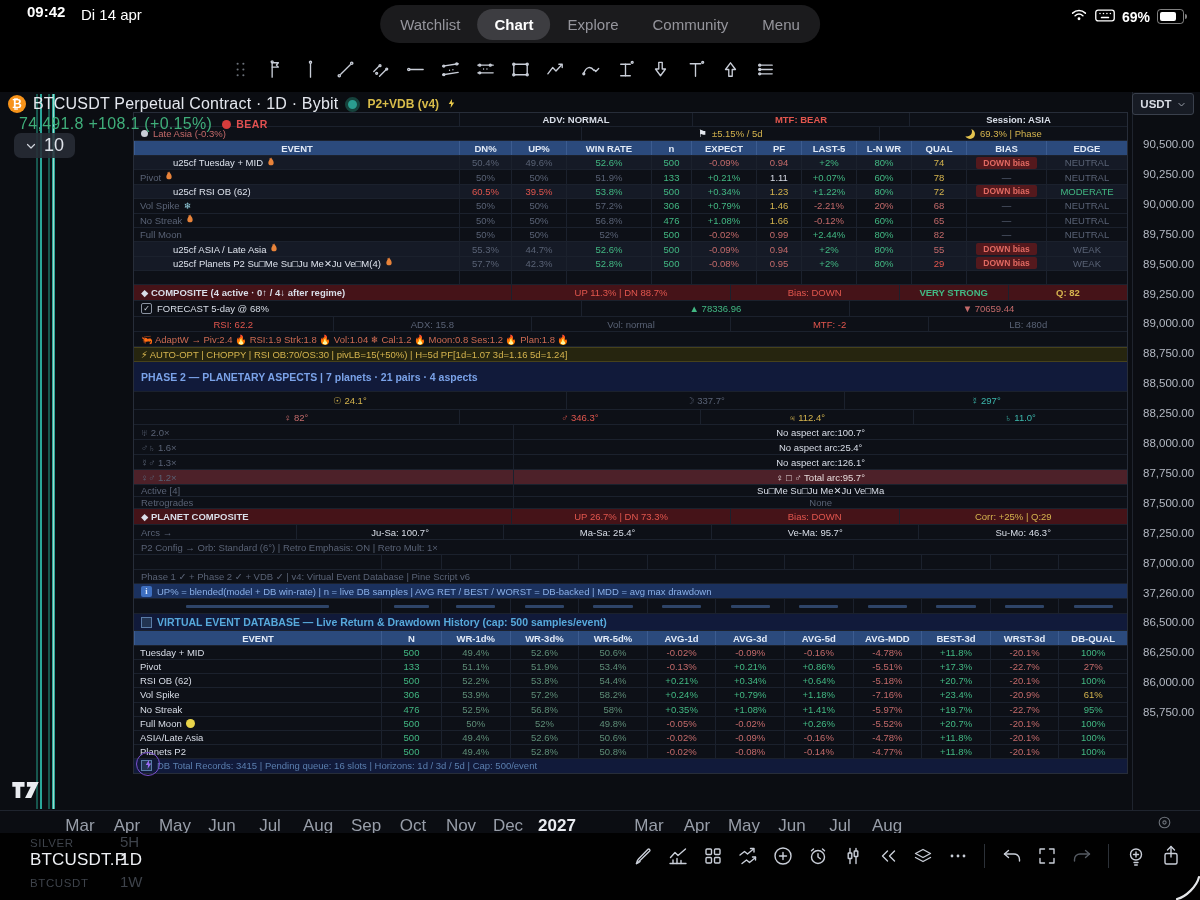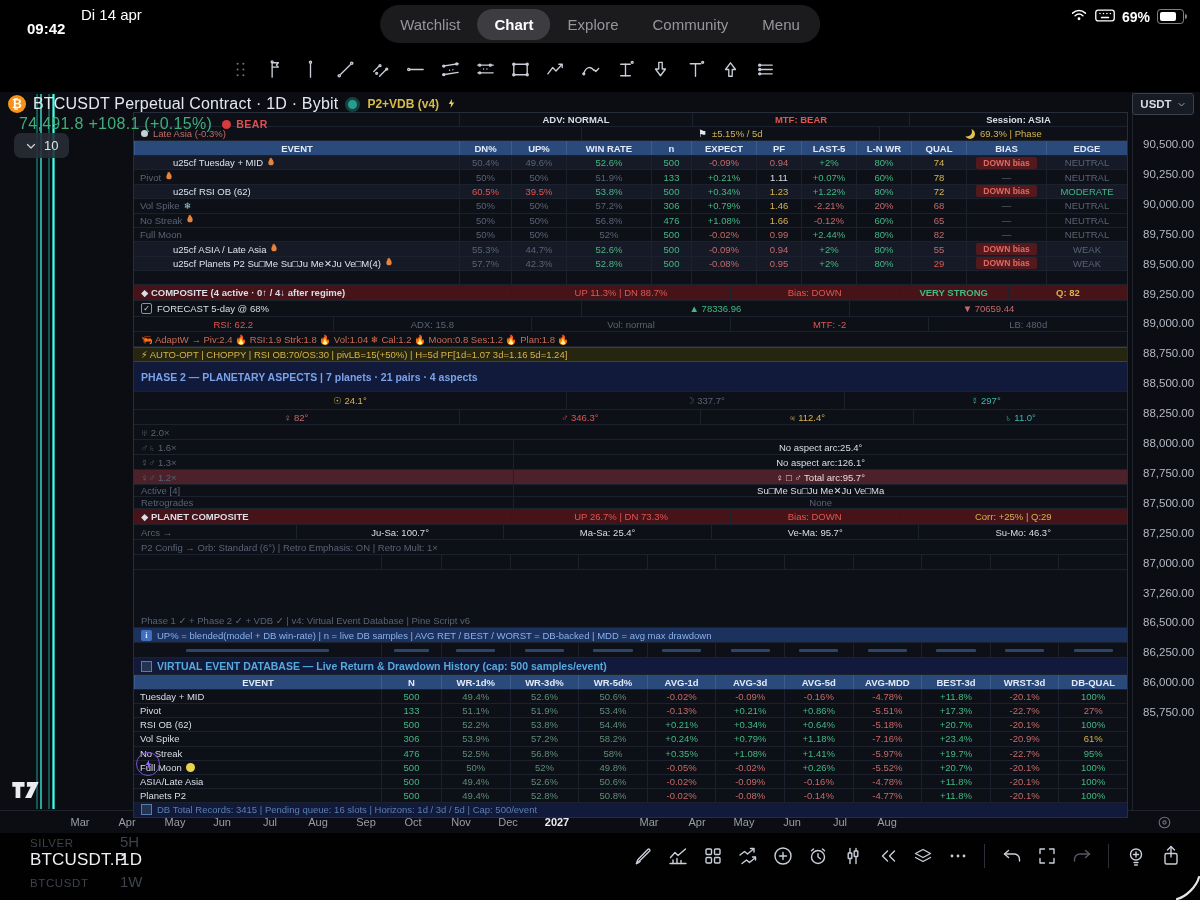--- a/index.html
+++ b/index.html
@@ -1,20 +1,20 @@
 <!DOCTYPE html>
 <html><head>
 <meta charset="utf-8">
 <style>
   html,body{margin:0;padding:0;}
   body{width:1200px;height:900px;background:#000;font-family:"Liberation Sans","DejaVu Sans",sans-serif;
        overflow:hidden;position:relative;color:#d9dee8;}
   
   .status-bar{position:absolute;top:0;left:0;right:0;height:28px;z-index:20;}
-  .sb-time{position:absolute;left:27px;top:20px;font-size:15px;font-weight:bold;color:#fff;}
+  .sb-time{position:absolute;left:27px;top:3px;font-size:15px;font-weight:bold;color:#fff;}
   .sb-date{position:absolute;left:81px;top:6px;font-size:15px;color:#fff;}
   .sb-right{position:absolute;right:16px;top:6px;display:flex;align-items:center;gap:7px;color:#fff;
             font-size:14px;font-weight:bold;}
   .battery{width:25px;height:12.5px;border:1px solid rgba(255,255,255,.5);border-radius:3.5px;position:relative;}
   .battery .fill{position:absolute;left:1.5px;top:1.5px;bottom:1.5px;width:64%;background:#fff;border-radius:2px;}
   .battery .nub{position:absolute;right:-3.5px;top:3.5px;width:2px;height:5px;background:rgba(255,255,255,.5);border-radius:0 2px 2px 0;}
   
   .nav-pill{position:absolute;left:50%;top:5px;transform:translateX(-50%);background:#1b1b1d;border-radius:21px;
             display:flex;align-items:center;padding:3px;height:38px;box-sizing:border-box;z-index:20;}
   .nav-item{padding:7px 17px;font-size:15px;color:#95959c;border-radius:17px;}
@@ -30,21 +30,21 @@
   .btc-badge{width:18px;height:18px;border-radius:50%;background:#f7931a;color:#fff;font-size:12px;font-weight:bold;
              display:flex;align-items:center;justify-content:center;}
   .symbol-title{font-size:16px;color:#e4e7ee;letter-spacing:.2px;}
   .ind-dot{width:15px;height:15px;border-radius:50%;background:#2a9d8f;border:3px solid #16433d;box-sizing:border-box;}
   .ind-badge{font-size:12px;color:#d8bc4a;font-weight:bold;}
   .price-row{position:absolute;left:19px;top:23px;display:flex;align-items:center;gap:10px;z-index:6;font-size:16px;}
   .price-main{color:#3fae7a;letter-spacing:.3px;}
   .bear-chip{display:flex;align-items:center;gap:5px;font-size:10.5px;color:#e05050;font-weight:bold;letter-spacing:.5px;}
   .dot{width:9px;height:9px;border-radius:50%;}
   .bar-badge{position:absolute;left:14px;top:41px;background:rgba(40,44,54,.88);border-radius:7px;height:25px;
-             padding:0 11px;display:flex;align-items:center;gap:7px;font-size:13px;color:#dfe3ea;z-index:6;}
+             padding:0 11px;display:flex;align-items:center;gap:7px;font-size:18px;color:#dfe3ea;z-index:6;}
   
   .panel{position:absolute;left:133px;top:20px;width:995px;background:#0d1017;border:1px solid #272d39;
          display:flex;flex-direction:column;z-index:4;box-sizing:border-box;}
   .prow{display:flex;border-bottom:1px solid #1b212d;box-sizing:border-box;flex:0 0 auto;align-items:stretch;}
   .cell{display:flex;align-items:center;justify-content:center;font-size:9.5px;white-space:nowrap;overflow:hidden;
         box-sizing:border-box;border-left:1px solid #1b212d;}
   .cell:first-child{border-left:none;}
   .egrid{display:grid;grid-template-columns:325px 52px 55px 85px 40px 65px 45px 55px 55px 55px 80px 1fr;}
   .vgrid{display:grid;grid-template-columns:247px 60px repeat(10,1fr);}
   .thead{background:#2b4a7c;}
@@ -80,21 +80,21 @@
   .mooncircle{width:9px;height:9px;border-radius:50%;background:#e8d44a;display:inline-block;}
   .snowflake{color:#9ad8e8;font-size:9px;}
   .flag-glyph{color:#e4e7ee;font-size:10px;}
   
   .price-axis{position:absolute;left:1132px;top:0;width:68px;height:718px;border-left:1px solid #1f242e;}
   .pa-label{position:absolute;left:10px;font-size:11.5px;color:#b4b9c3;transform:translateY(-50%);}
   .usdt-btn{position:absolute;left:1132px;top:1px;width:62px;height:22px;background:#171b24;border:1px solid #3a404c;
             border-radius:3px;display:flex;align-items:center;justify-content:center;gap:5px;font-size:11.5px;
             font-weight:bold;color:#d8dce4;z-index:7;box-sizing:border-box;}
   .time-axis{position:absolute;left:0;top:718px;width:1200px;height:23px;border-top:1px solid #1f242e;}
-  .ta-label{position:absolute;top:5px;font-size:11px;color:#989ea9;transform:translateX(-50%);}
+  .ta-label{position:absolute;top:5px;font-size:17px;color:#989ea9;transform:translateX(-50%);}
   .ta-label.year{color:#e9ebf0;font-weight:bold;}
   .axis-gear{position:absolute;right:27px;top:3px;width:17px;height:17px;}
   .tv-logo{position:absolute;left:12px;top:690px;z-index:6;}
   .bolt-circle{position:absolute;left:136px;top:660px;width:22px;height:22px;border:1.5px solid #7a4fd0;
                border-radius:50%;display:flex;align-items:center;justify-content:center;z-index:6;}
   
   .bottom-bar{position:absolute;left:0;top:833px;width:1200px;height:67px;background:#010101;}
   .watch{position:absolute;left:30px;top:0px;}
   .watch-row{display:flex;align-items:baseline;height:14px;}
   .watch-row .wname{font-size:11.5px;color:#3e434b;width:90px;letter-spacing:.6px;}
@@ -559,20 +559,21 @@
       </div>
     <div class="prow" id="planet-row2" style="height:15px;">
         <div class="cell pink" style="width: 32.7%;">♀ 82°</div>
         <div class="cell red" style="width: 24.3%;">♂ 346.3°</div>
         <div class="cell yellow" style="width: 21.4%;">♃ 112.4°</div>
         <div class="cell teal" style="width: 21.6%;">♄ 11.0°</div>
       </div>
     <div id="aspect-rows">
         <div class="prow" style="height: 15px;">
           <div class="cell lbl-left dim" style="width: 38.2%;">♅  2.0×</div>
+          <div class="cell white" style="flex: 1 1 0%;">No aspect   arc:100.7°</div>
         </div>
         <div class="prow" style="height: 15px;">
           <div class="cell lbl-left dim" style="width: 38.2%;">♂♄  1.6×</div>
           <div class="cell white" style="flex: 1 1 0%;">No aspect   arc:25.4°</div>
         </div>
         <div class="prow" style="height: 15px;">
           <div class="cell lbl-left dim" style="width: 38.2%;">☿♂  1.3×</div>
           <div class="cell white" style="flex: 1 1 0%;">No aspect   arc:126.1°</div>
         </div>
         <div class="prow sqrow" style="height: 15px;">
@@ -612,21 +613,21 @@
         <div class="cell"></div>
         <div class="cell"></div>
         <div class="cell"></div>
         <div class="cell"></div>
         <div class="cell"></div>
         <div class="cell"></div>
         <div class="cell"></div>
         <div class="cell"></div>
         <div class="cell"></div>
       </div>
-    <div class="prow" style="height:14px;margin-top:44px;">
+    <div class="prow" style="height:14px;">
       <div class="cell lbl-left dim" style="width:100%;">Phase 1 ✓ + Phase 2 ✓ + VDB ✓  |  v4: Virtual Event Database  |  Pine Script v6</div>
     </div>
     <div class="prow infoband" style="height:15px;">
       <div class="cell lbl-left" style="width:100%;color:#8ab0e8;">
           <span class="info-i">i</span>
           <span>UP% = blended(model + DB win-rate)  |  n = live DB samples  |  AVG RET / BEST / WORST = DB-backed  |  MDD = avg max drawdown</span>
         </div>
     </div>
     <div class="prow vgrid" id="dash-row" style="height:15px;">
         <div class="cell">

